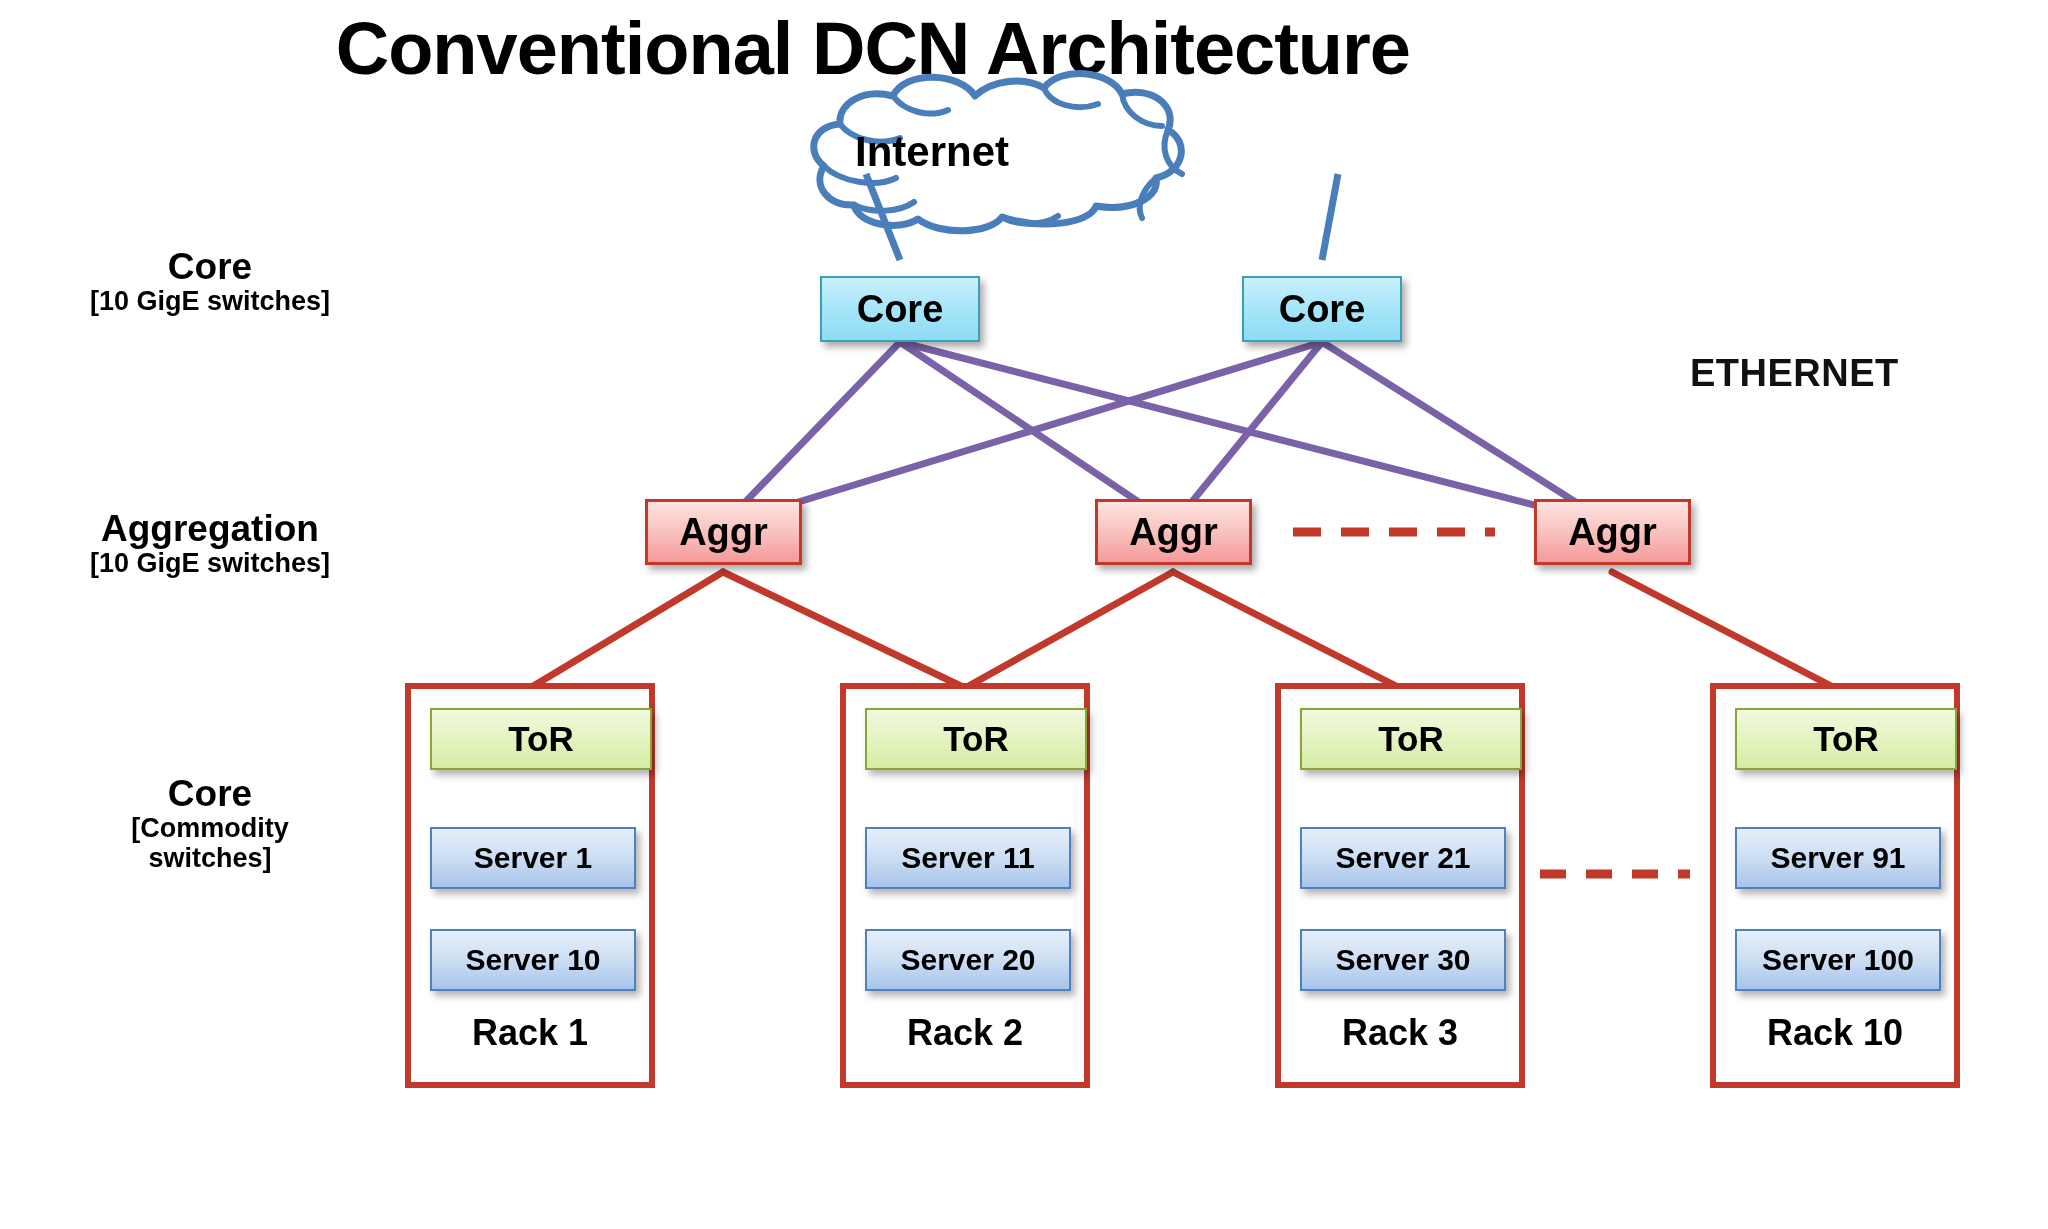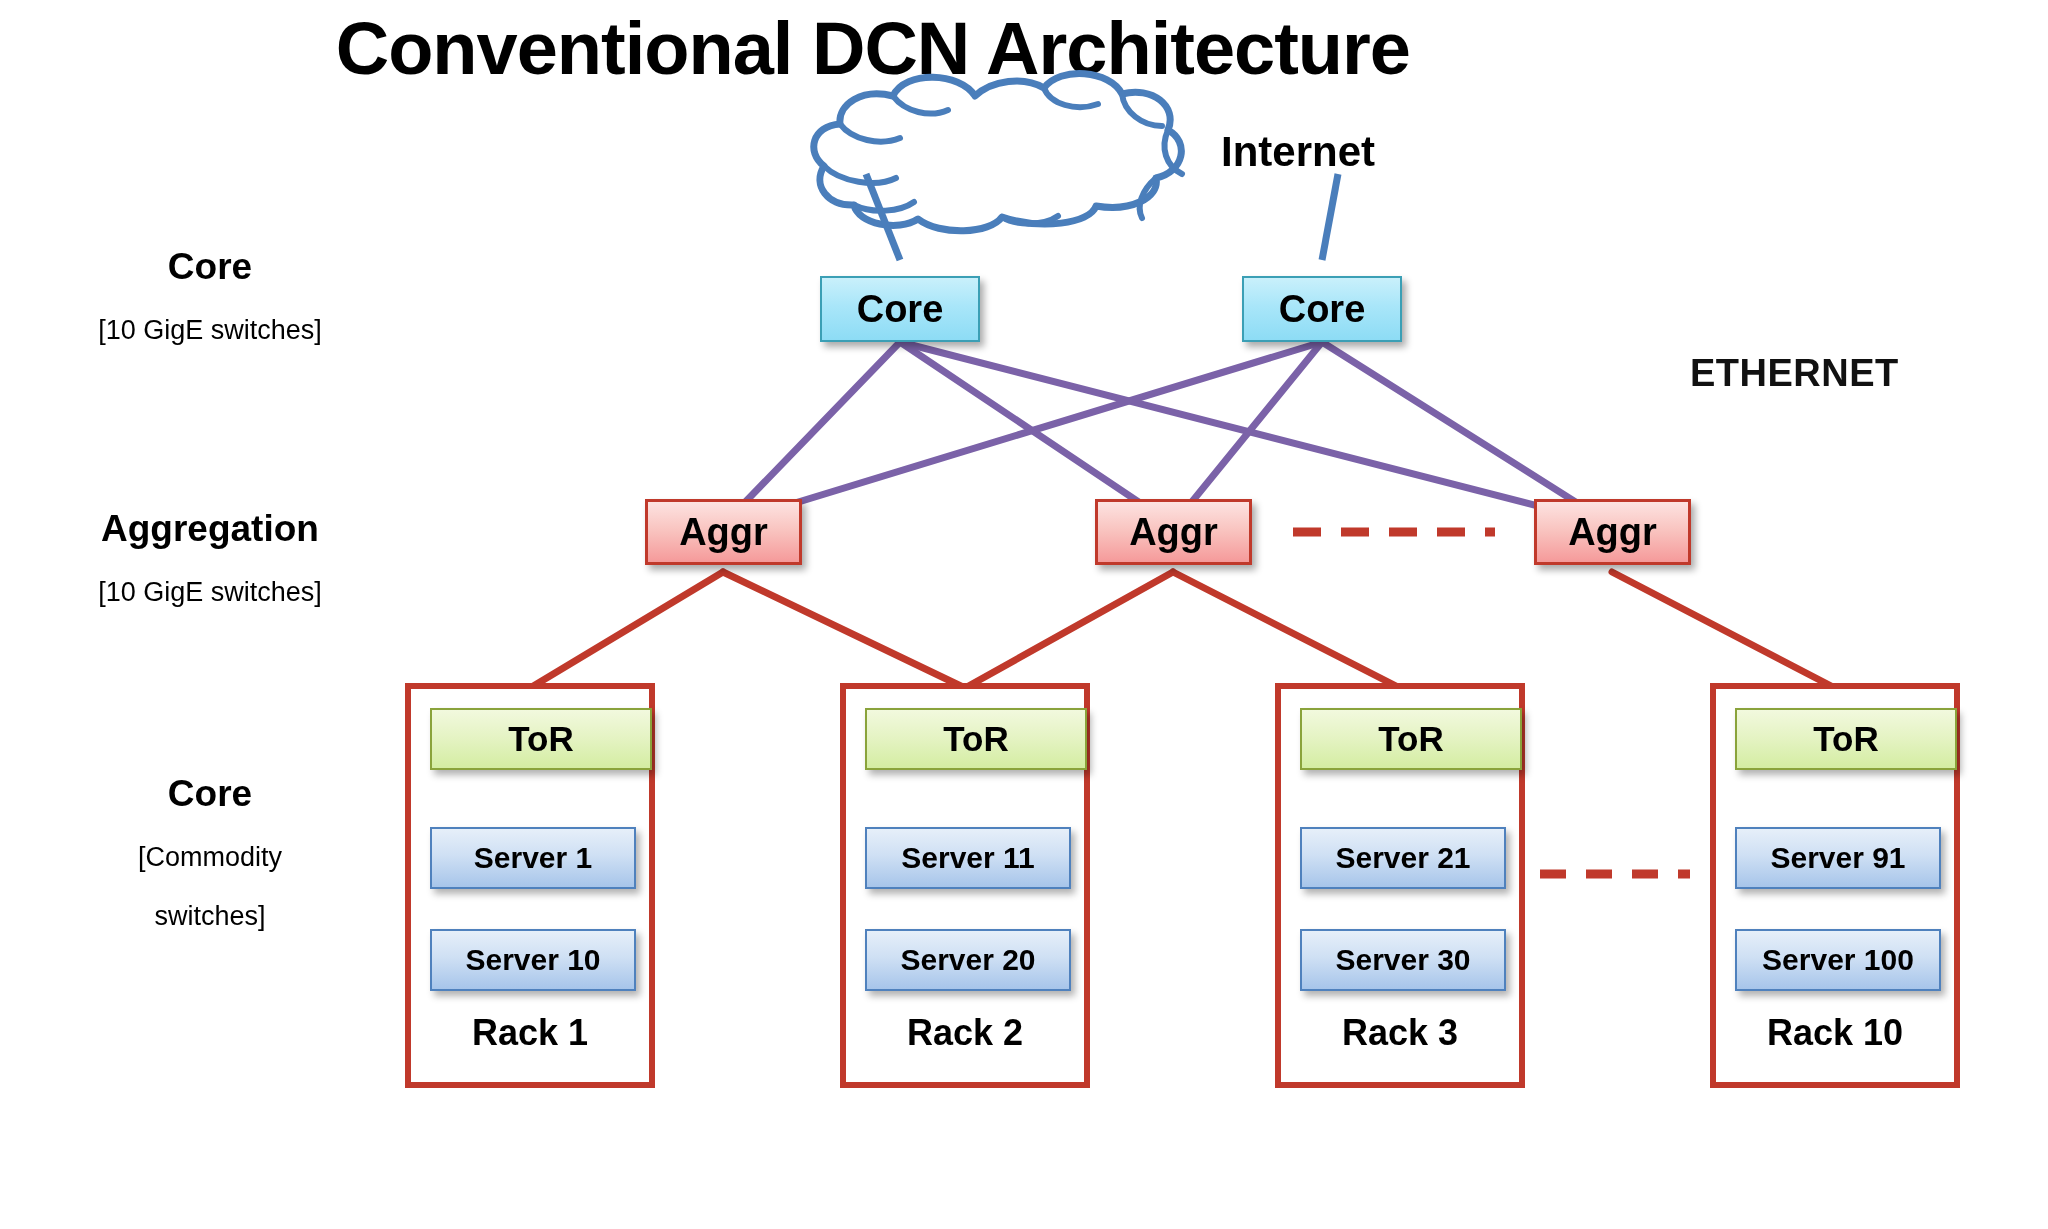--- a/index.html
+++ b/index.html
@@ -41,24 +41,23 @@
     left: 40px;
   }
   .tier-label .tier-title {
     font-size: 37px;
     font-weight: bold;
     line-height: 1.05;
     display: block;
   }
   .tier-label .tier-sub {
     font-size: 27px;
-    font-weight: normal;
+    font-weight: bold;
     line-height: 1.1;
     display: block;
-    margin-top: 29px;
   }
   #label-core { top: 248px; }
   #label-aggr { top: 510px; }
   #label-edge { top: 775px; }
 
   
   #ethernet-label {
     position: absolute;
     left: 1690px;
     top: 352px;
@@ -77,21 +76,21 @@
     width: 2048px;
     height: 1229px;
     overflow: visible;
     pointer-events: none;
   }
   #cloud-text {
     position: absolute;
     left: 855px;
     top: 128px;
     width: 520px;
-    text-align: right;
+    text-align: left;
     font-size: 42px;
     font-weight: bold;
     color: #000000;
   }
 
   
   .node {
     position: absolute;
     box-sizing: border-box;
     display: flex;

